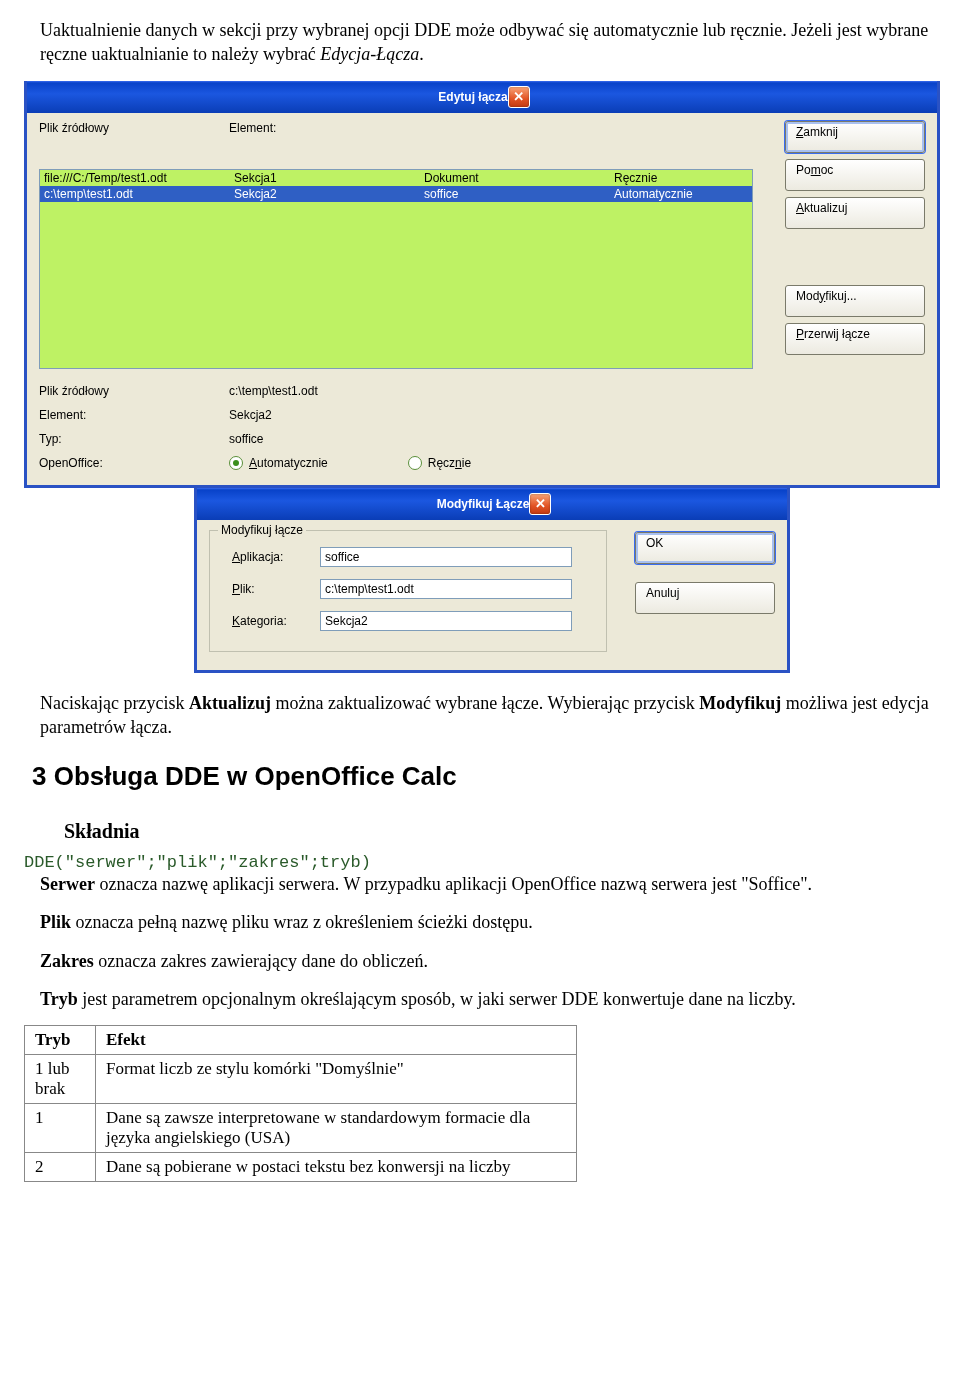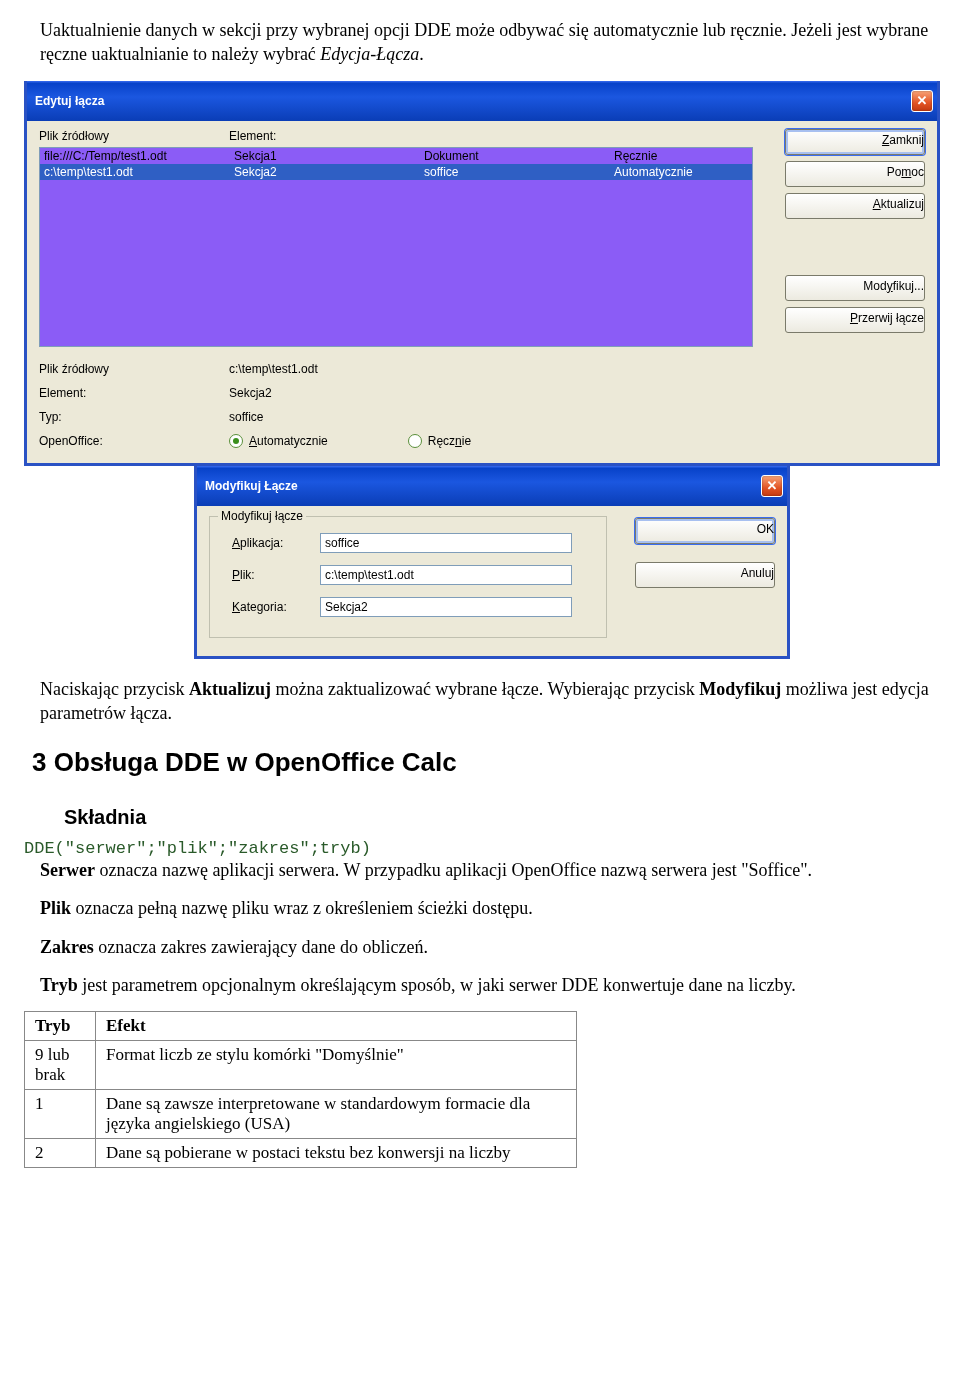--- a/index.html
+++ b/index.html
@@ -7,39 +7,39 @@
     font-size: 18px;
     color: #000;
     background: #fff;
     margin: 0;
     padding: 18px 24px;
     width: 960px;
     box-sizing: border-box;
   }
   p { margin: 0 0 14px 16px; line-height: 1.35; }
   h2 { font-family: Arial, sans-serif; font-size: 26px; font-weight: bold; margin: 22px 0 28px 8px; }
-  h3 { font-family: Liberation Sans, sans-serif; font-size: 20px; font-weight: bold; margin: 10px 0 10px 40px; }
+  h3 { font-family: Liberation Serif, serif; font-size: 20px; font-weight: bold; margin: 10px 0 10px 40px; }
   .mono { font-family: "Courier New", monospace; color: #2a5a2a; font-size: 17px; }
 
   
   .win {
     border: 3px solid #2a52c4;
     border-top: none;
     background: #ece9d8;
     font-family: Tahoma, sans-serif;
     font-size: 12px;
     color: #000;
     margin: 6px 0 0 0;
     width: 910px;
   }
   .titlebar {
     display: flex;
     align-items: center;
-    justify-content: space-between;
-    height: 40px;
+    justify-content: center;
+    height: 32px;
     background: linear-gradient(to bottom, #3a6df0 0%, #0842c9 6%, #1b57e0 40%, #0a3db6 100%);
     color: #fff;
     font-weight: bold;
     padding: 0 4px 0 8px;
   }
   .closex {
     width: 20px; height: 20px;
     background: linear-gradient(to bottom, #f8a377, #e25324 60%, #c33a12);
     border: 1px solid #fff;
     border-radius: 3px;
@@ -50,44 +50,45 @@
   }
   .win-body { padding: 8px 12px 10px 12px; position: relative; }
   .cols { display:flex; }
   .col-source { width: 190px; }
   .col-el { width: 190px; }
   .col-typ { width: 190px; }
   .col-stan { width: 140px; }
   .col-btn { margin-left: auto; width: 140px; display:flex; flex-direction:column; gap:6px; }
   .tbl-head { font-size:12px; padding-bottom: 4px; }
   .listbox {
-    background:#8b5cf6;
+    background:#bef264;
     border:1px solid #7f9db9;
     width: 714px;
     height: 200px;
     box-sizing:border-box;
     font-size: 12px;
   }
   .lb-row { display:flex; height:16px; align-items: center; }
   .lb-row span { box-sizing: border-box; padding-left: 4px; overflow:hidden; white-space:nowrap; }
   .lb-row .c1 { width:190px; }
   .lb-row .c2 { width:190px; }
   .lb-row .c3 { width:190px; }
   .lb-row .c4 { width:140px; }
   .sel { background:#2f5fc4; color:#fff; }
   .winbtn {
-    height: 26px;
+    height: 32px;
     background: linear-gradient(to bottom,#fff,#eceae0);
     border:1px solid #7a7a6a;
     border-radius:3px;
     font-family: Tahoma, sans-serif;
     font-size: 12px;
-    text-align:right;
+    text-align:left;
     line-height:20px;
     box-sizing:border-box;
+    padding-left:10px;
   }
   .defbtn { box-shadow: 0 0 0 2px #a8c0f0 inset, 0 0 0 1px #3a6df0; }
   .details { margin-top: 10px; font-size:12px; }
   .drow { display:flex; align-items:center; height: 24px; }
   .drow .lab { width: 190px; }
   .radio {
     display:inline-flex; align-items:center; gap:6px; margin-right: 80px;
   }
   .radio .outer {
     width:12px;height:12px;border:1px solid #5a8f3a;border-radius:50%;
@@ -261,21 +262,21 @@
   <b>Tryb</b><span> jest parametrem opcjonalnym określającym sposób, w jaki serwer DDE konwertuje dane na liczby.</span>
 </p>
 
 <table class="tryb">
   <tbody>
       <tr>
     <th class="c0">Tryb</th>
     <th class="c1">Efekt</th>
   </tr>
   <tr>
-    <td class="c0">9 lub brak</td>
+    <td class="c0">1 lub brak</td>
     <td class="c1">Format liczb ze stylu komórki "Domyślnie"</td>
   </tr>
   <tr>
     <td class="c0">1</td>
     <td class="c1">Dane są zawsze interpretowane w standardowym formacie dla języka angielskiego (USA)</td>
   </tr>
   <tr>
     <td class="c0">2</td>
     <td class="c1">Dane są pobierane w postaci tekstu bez konwersji na liczby</td>
   </tr>

